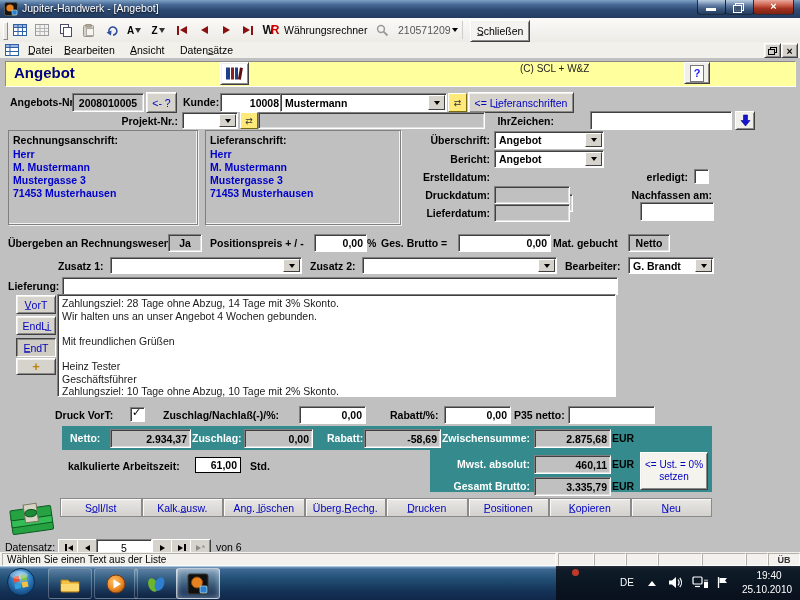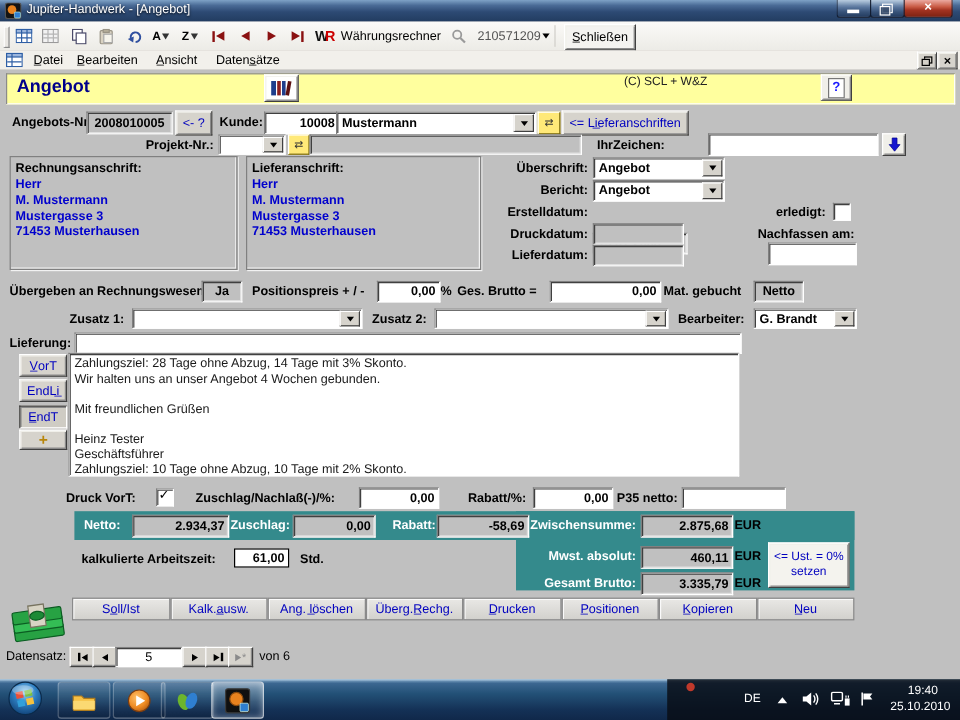--- a/index.html
+++ b/index.html
@@ -416,20 +416,32 @@
   <span class="nbtn" style="left:171px;top:539px">
       <span class="ntri-r"></span>
       <span class="nvbar"></span>
     </span>
   <span class="nbtn ngray" style="left:190px;top:539px">
       <span class="ntri-r"></span>
       <span style="font-size:9px">*</span>
     </span>
   <span class="txt" style="left:216px;top:541px">von 6</span>
 
+  <div id="statusbar">
+    <span class="spanel" style="left:2px;width:552px">
+      <span class="txt" style="left:4px;top:0;font-size:10px;line-height:11px">Wählen Sie einen Text aus der Liste</span>
+    </span>
+    <span class="spanel" style="left:558px;width:34px"></span>
+    <span class="spanel" style="left:594px;width:30px"></span>
+    <span class="spanel" style="left:626px;width:30px"></span>
+    <span class="spanel" style="left:658px;width:42px"></span>
+    <span class="spanel" style="left:702px;width:42px"></span>
+    <span class="spanel" style="left:746px;width:20px"></span>
+    <span class="spanel center" style="left:768px;width:30px;font-size:9px;font-weight:bold;color:#333">ÜB</span>
+  </div>
 
   <div id="taskbar">
     <span class="abs" style="left:0;top:0;width:800px;height:1px;background:#a9c4da"></span>
   </div>
   <svg class="abs" style="left:6px;top:567px" width="30" height="30" viewBox="0 0 30 30">
     <defs>
         <radialGradient id="orb" cx="50%" cy="32%" r="75%">
       <stop offset="0%" stop-color="#9fd4f5"></stop>
           <stop offset="45%" stop-color="#2e7fc2"></stop>
           <stop offset="100%" stop-color="#0d3a6e"></stop>

